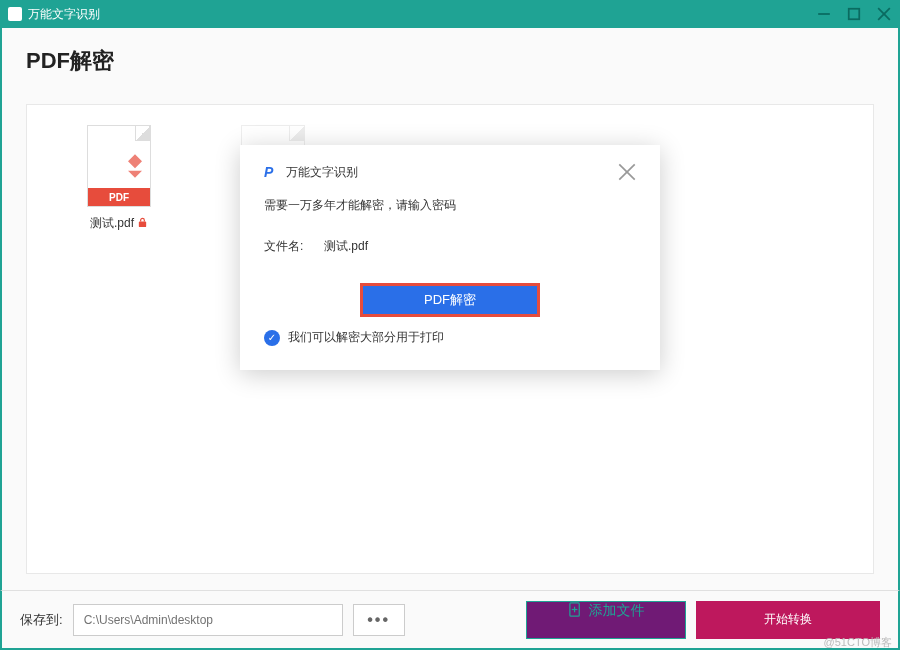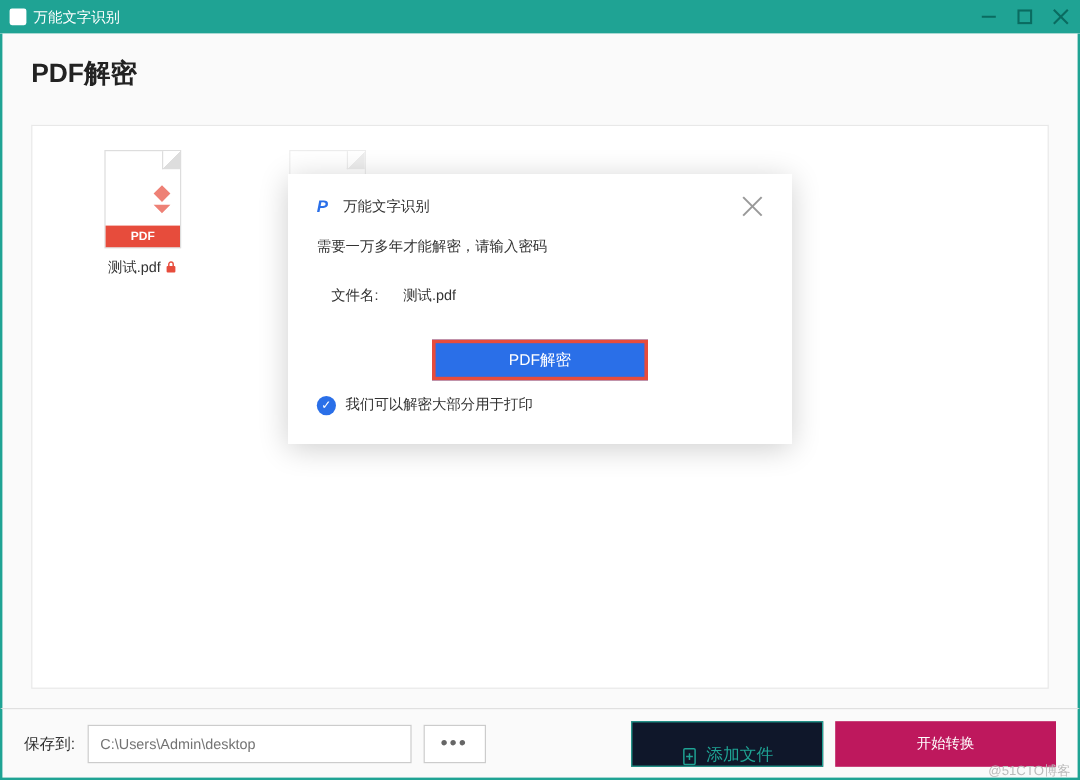--- a/index.html
+++ b/index.html
@@ -24,33 +24,33 @@
     .pdf-logo { width: 30px; height: 30px; display: flex; align-items: center; justify-content: center; }
     .pdf-badge { position: absolute; bottom: 0; left: 0; right: 0; height: 18px; background: #e74c3c; color: #fff; font-size: 10px; display: flex; align-items: center; justify-content: center; font-weight: bold; }
     .file-name { font-size: 12px; color: #333; display: flex; align-items: center; gap: 3px; }
     .lock-icon { color: #e74c3c; }
     
     .footer { height: 60px; background: #fafafa; border-top: 1px solid #e0e0e0; border-left: 2px solid #1fa394; border-right: 2px solid #1fa394; border-bottom: 2px solid #1fa394; display: flex; align-items: center; padding: 0 18px; gap: 10px; }
     .save-label { font-size: 13px; color: #333; }
     .save-path { flex: 0 0 270px; height: 32px; border: 1px solid #ccc; padding: 0 10px; font-size: 12px; color: #737373; background: #fff; }
     .more-btn { width: 52px; height: 32px; border: 1px solid #ccc; background: #fff; display: flex; align-items: center; justify-content: center; cursor: pointer; color: #666; font-weight: bold; letter-spacing: 2px; }
     .spacer { flex: 1; }
-    .add-file-btn { width: 160px; height: 38px; border: 1.5px solid #1fa394; color: #1fa394; background: #0f172a; font-size: 14px; display: flex; align-items: flex-end; justify-content: center; gap: 6px; cursor: pointer; }
+    .add-file-btn { width: 160px; height: 38px; border: 1.5px solid #1fa394; color: #1fa394; background: #701a75; font-size: 14px; display: flex; align-items: flex-start; justify-content: center; gap: 6px; cursor: pointer; }
     .start-btn { width: 184px; height: 38px; background: #be185d; color: #fff; border: none; font-size: 12px; cursor: pointer; }
     
     .overlay { position: absolute; top: 0; left: 0; right: 0; bottom: 0; display: flex; align-items: flex-start; justify-content: center; padding-top: 145px; }
     .dialog { width: 420px; background: #fff; box-shadow: 0 4px 24px rgba(0,0,0,0.2); padding: 18px 24px 24px; }
     .dialog-header { display: flex; align-items: center; justify-content: space-between; margin-bottom: 16px; }
     .dialog-title-wrap { display: flex; align-items: center; gap: 6px; }
     .dialog-icon { width: 16px; height: 16px; color: #2a6fe8; font-weight: bold; font-style: italic; font-size: 14px; }
     .dialog-title { font-size: 12px; color: #333; }
     .dialog-close { width: 18px; height: 18px; cursor: pointer; color: #999; }
     .dialog-msg { font-size: 12px; color: #333; margin-bottom: 24px; }
     .form-row { display: flex; align-items: center; margin-bottom: 18px; font-size: 12px; }
-    .form-label { width: 60px; color: #333; margin-left: 12px; }
+    .form-label { width: 60px; color: #333; }
     .form-value { color: #333; }
     .pw-input-wrap { flex: 1; height: 32px; border: 1px solid #ccc; display: flex; align-items: center; padding: 0 8px; gap: 8px; }
     .pw-lock { color: #2a8fe8; }
     .pw-input { flex: 1; border: none; outline: none; font-size: 12px; letter-spacing: 2px; }
     .pw-eye { color: #bbb; cursor: pointer; }
     .decrypt-btn-wrap { display: flex; justify-content: center; margin: 28px 0 12px; }
     .decrypt-btn { width: 180px; height: 34px; background: #2a6fe8; color: #fff; border: 3px solid #e74c3c; font-size: 13px; cursor: pointer; }
     .dialog-note { font-size: 11px; color: #999; line-height: 1.6; margin-bottom: 28px; }
     .auto-row { display: flex; align-items: center; gap: 8px; font-size: 12px; color: #333; }
     .checkbox-circle { width: 16px; height: 16px; border-radius: 50%; background: #2a6fe8; display: flex; align-items: center; justify-content: center; color: #fff; font-size: 10px; }

